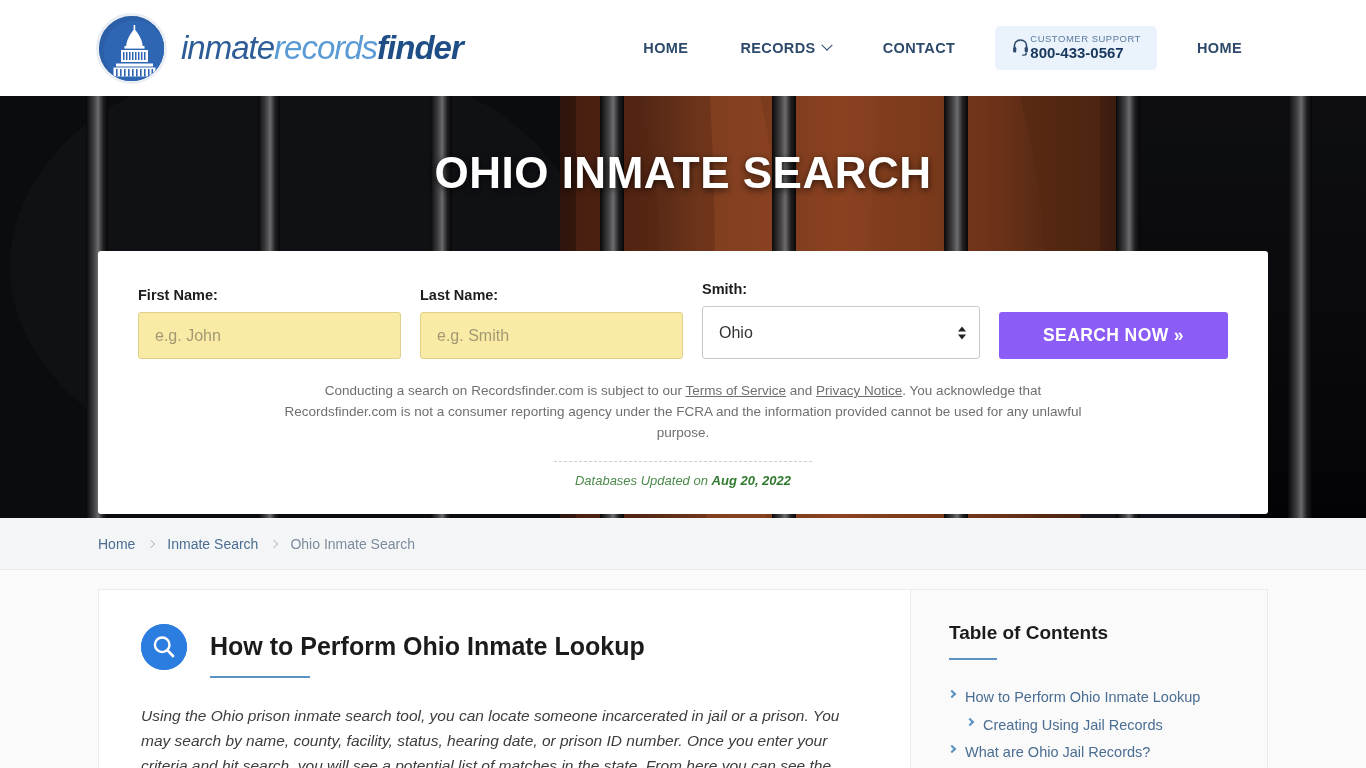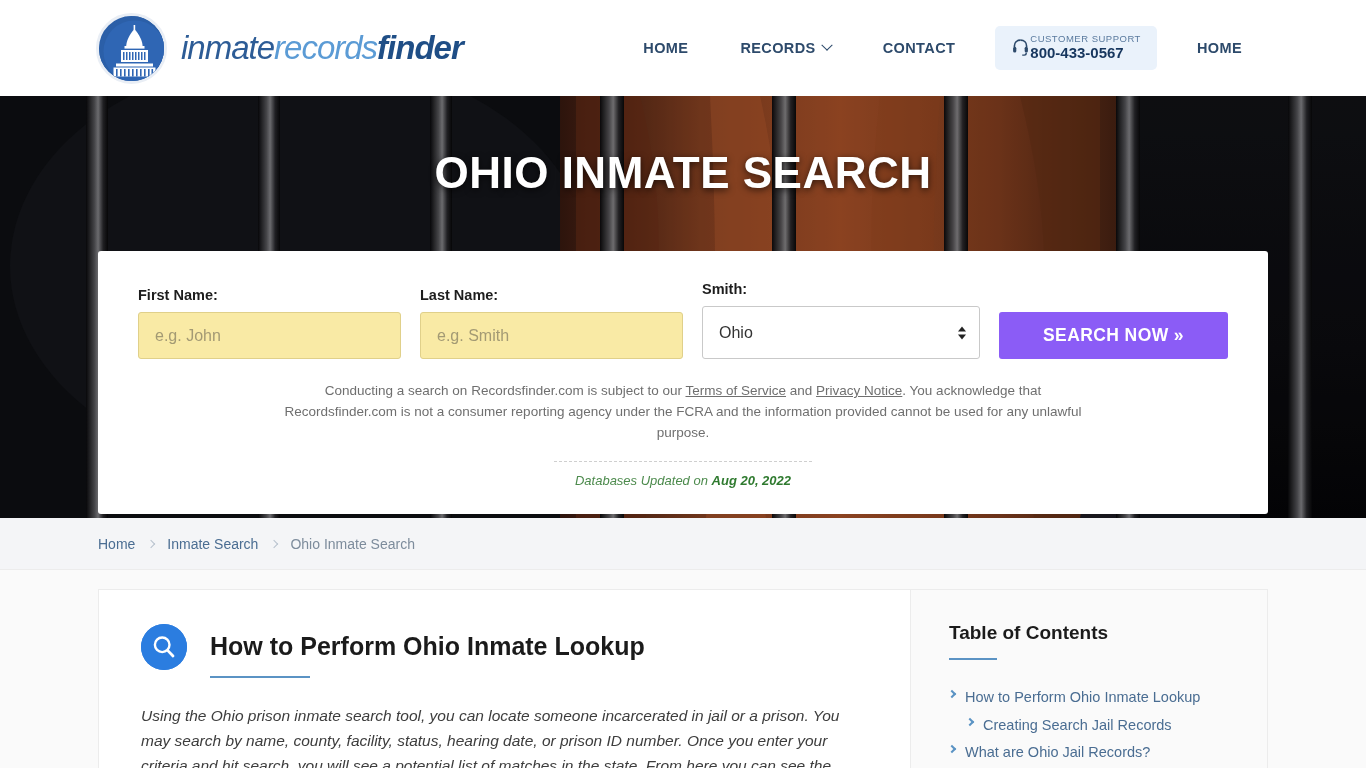--- a/index.html
+++ b/index.html
@@ -404,21 +404,21 @@
   <div class="toc">
     <div class="toc-h">Table of Contents</div>
     <div class="toc-rule"></div>
 
     <a class="toc-item">
       <i class="toc-chev"></i>
       <span>How to Perform Ohio Inmate Lookup</span>
     </a>
     <a class="toc-item sub">
       <i class="toc-chev"></i>
-      <span>Creating Search Jail Records</span>
+      <span>Creating Using Jail Records</span>
     </a>
     <a class="toc-item">
       <i class="toc-chev"></i>
       <span>What are Ohio Jail Records?</span>
     </a>
     <a class="toc-item">
 
       <span>Jail and Inmate Search in Ohio</span>
     </a>
   </div>

